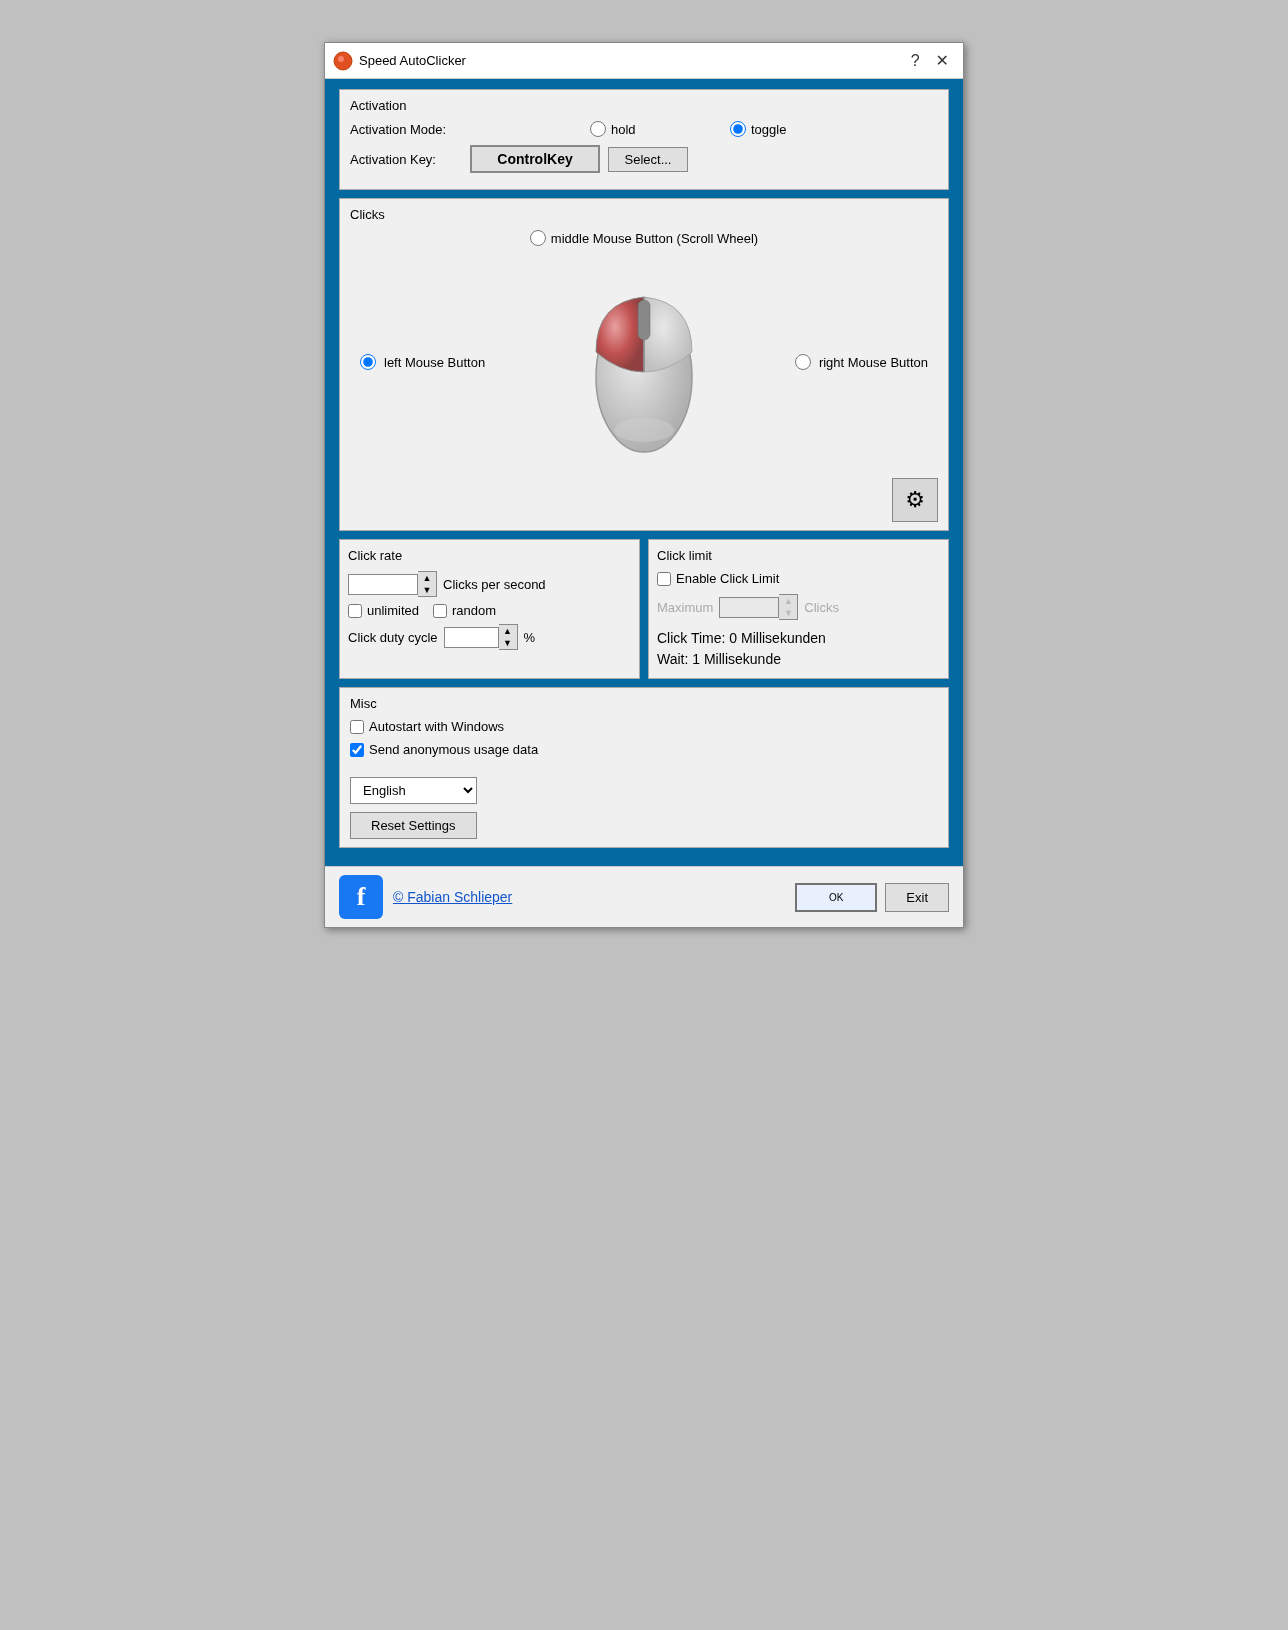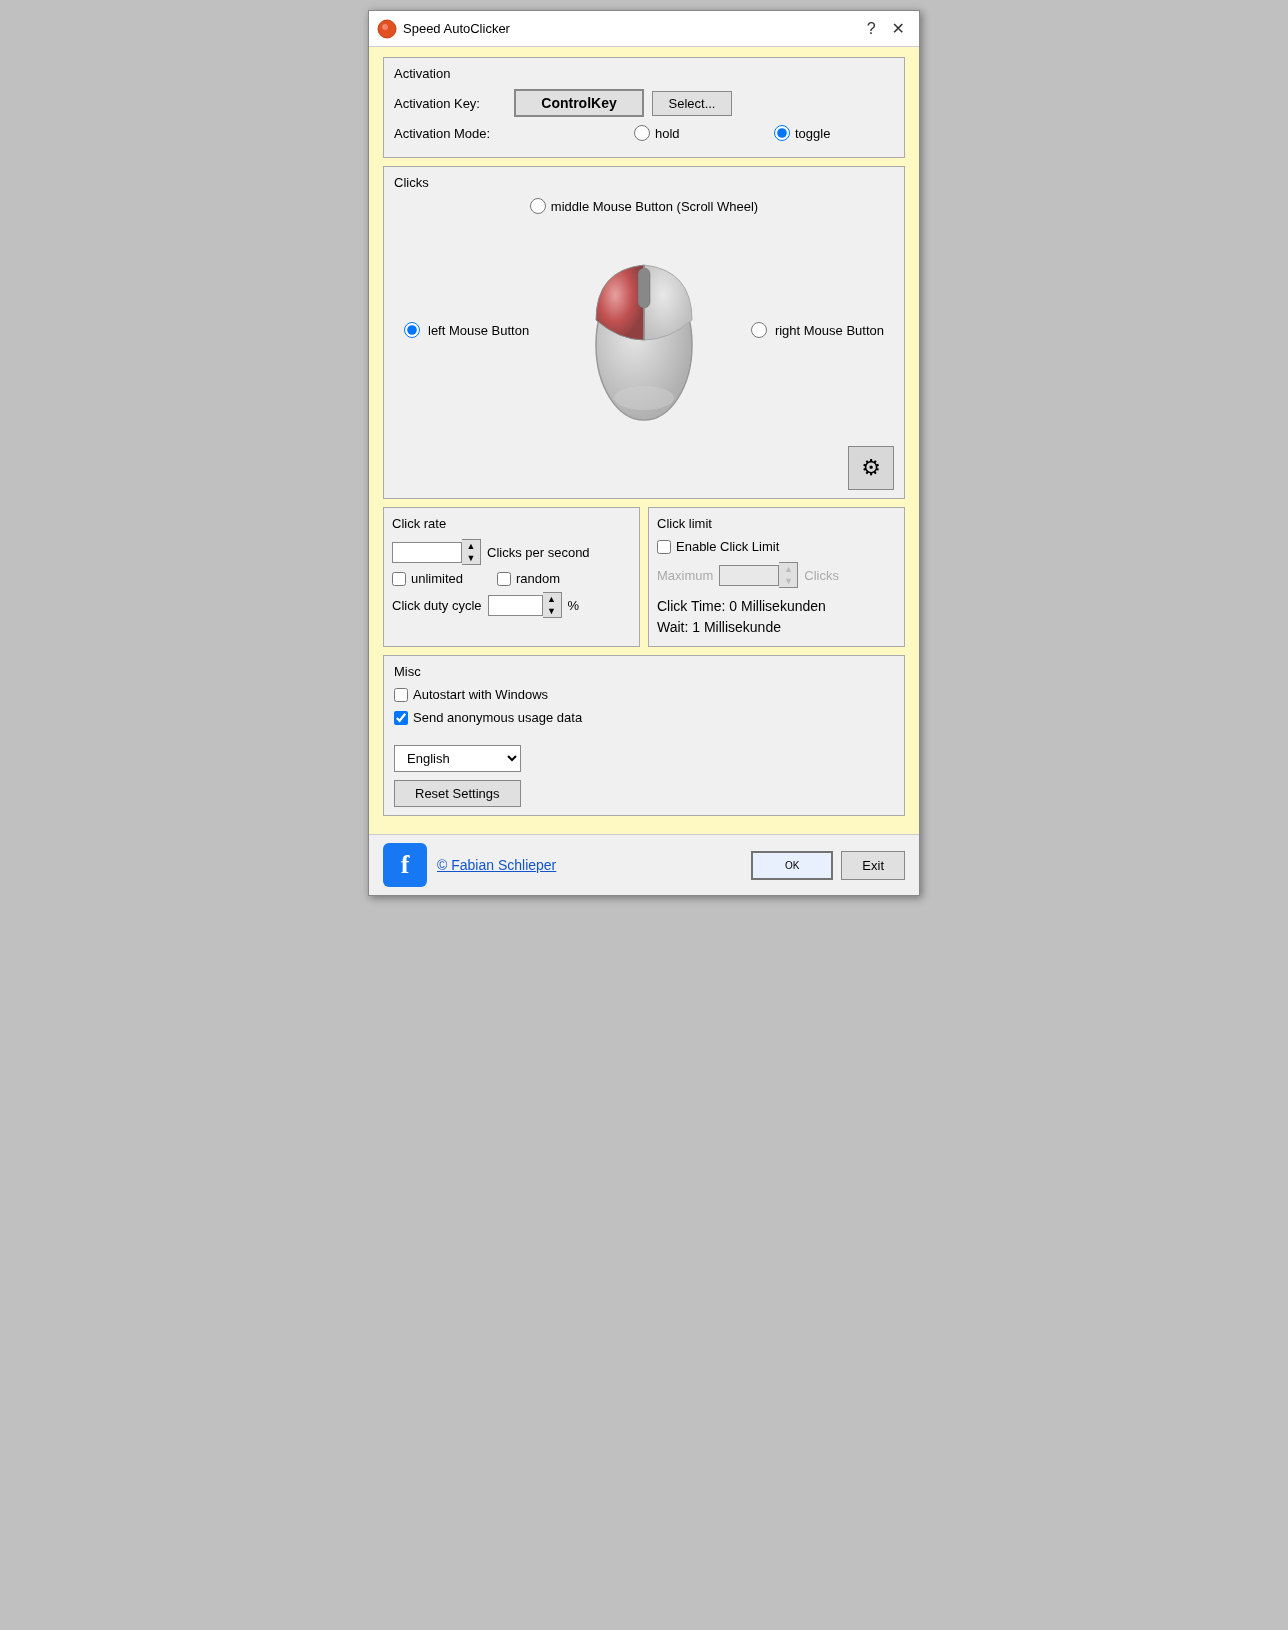--- a/index.html
+++ b/index.html
@@ -7,24 +7,25 @@
       background: #c0c0c0;
       font-family: 'Segoe UI', Tahoma, Arial, sans-serif;
       font-size: 13px;
       display: flex;
       justify-content: center;
       align-items: flex-start;
       min-height: 100vh;
       padding: 10px;
     }
     .window {
-      background: #fef9c3;
+      background: #0369a1;
       border: 1px solid #888;
       box-shadow: 2px 2px 8px rgba(0,0,0,0.4);
-      width: 552px;
+      width: 640px;
+      margin-top: 32px;
     }
     .title-bar {
       background: #fff;
       border-bottom: 1px solid #ccc;
       display: flex;
       align-items: center;
       padding: 6px 8px;
       height: 36px;
     }
     .title-bar-icon {
@@ -217,21 +218,21 @@
       display: flex;
       align-items: center;
       justify-content: center;
       line-height: 1;
       padding: 0;
     }
 
     .checkbox-row {
       display: flex;
       align-items: center;
-      gap: 34px;
+      gap: 14px;
       margin-bottom: 6px;
     }
     .checkbox-item {
       display: flex;
       align-items: center;
       gap: 5px;
       cursor: pointer;
     }
     .checkbox-item input[type=checkbox] {
       width: 14px;
@@ -386,36 +387,36 @@
       <button class="title-bar-btn">?</button>
       <button class="title-bar-btn close">✕</button>
     </div>
   </div>
 
   <div class="content">
 
     <div class="section-group">
       <div class="section-label">Activation</div>
       <div class="activation-row">
-        <label>Activation Key:</label>
-        <button class="key-button">ControlKey</button>
-        <button class="select-button">Select...</button>
-      </div>
-      <div class="activation-row">
         <label>Activation Mode:</label>
         <div class="radio-group">
           <label class="radio-item">
             <input type="radio" name="activation_mode" style="">
             <span>hold</span>
           </label>
           <label class="radio-item">
             <input type="radio" name="activation_mode" checked="" style="">
             <span>toggle</span>
           </label>
         </div>
+      </div>
+      <div class="activation-row">
+        <label>Activation Key:</label>
+        <button class="key-button">ControlKey</button>
+        <button class="select-button">Select...</button>
       </div>
     </div>
 
     <div class="clicks-section">
       <div class="section-label">Clicks</div>
 
       <div class="middle-mouse-row">
         <label class="radio-item" style="margin: 0 auto;">
           <input type="radio" name="mouse_button" style="">
           <span>middle Mouse Button (Scroll Wheel)</span>

